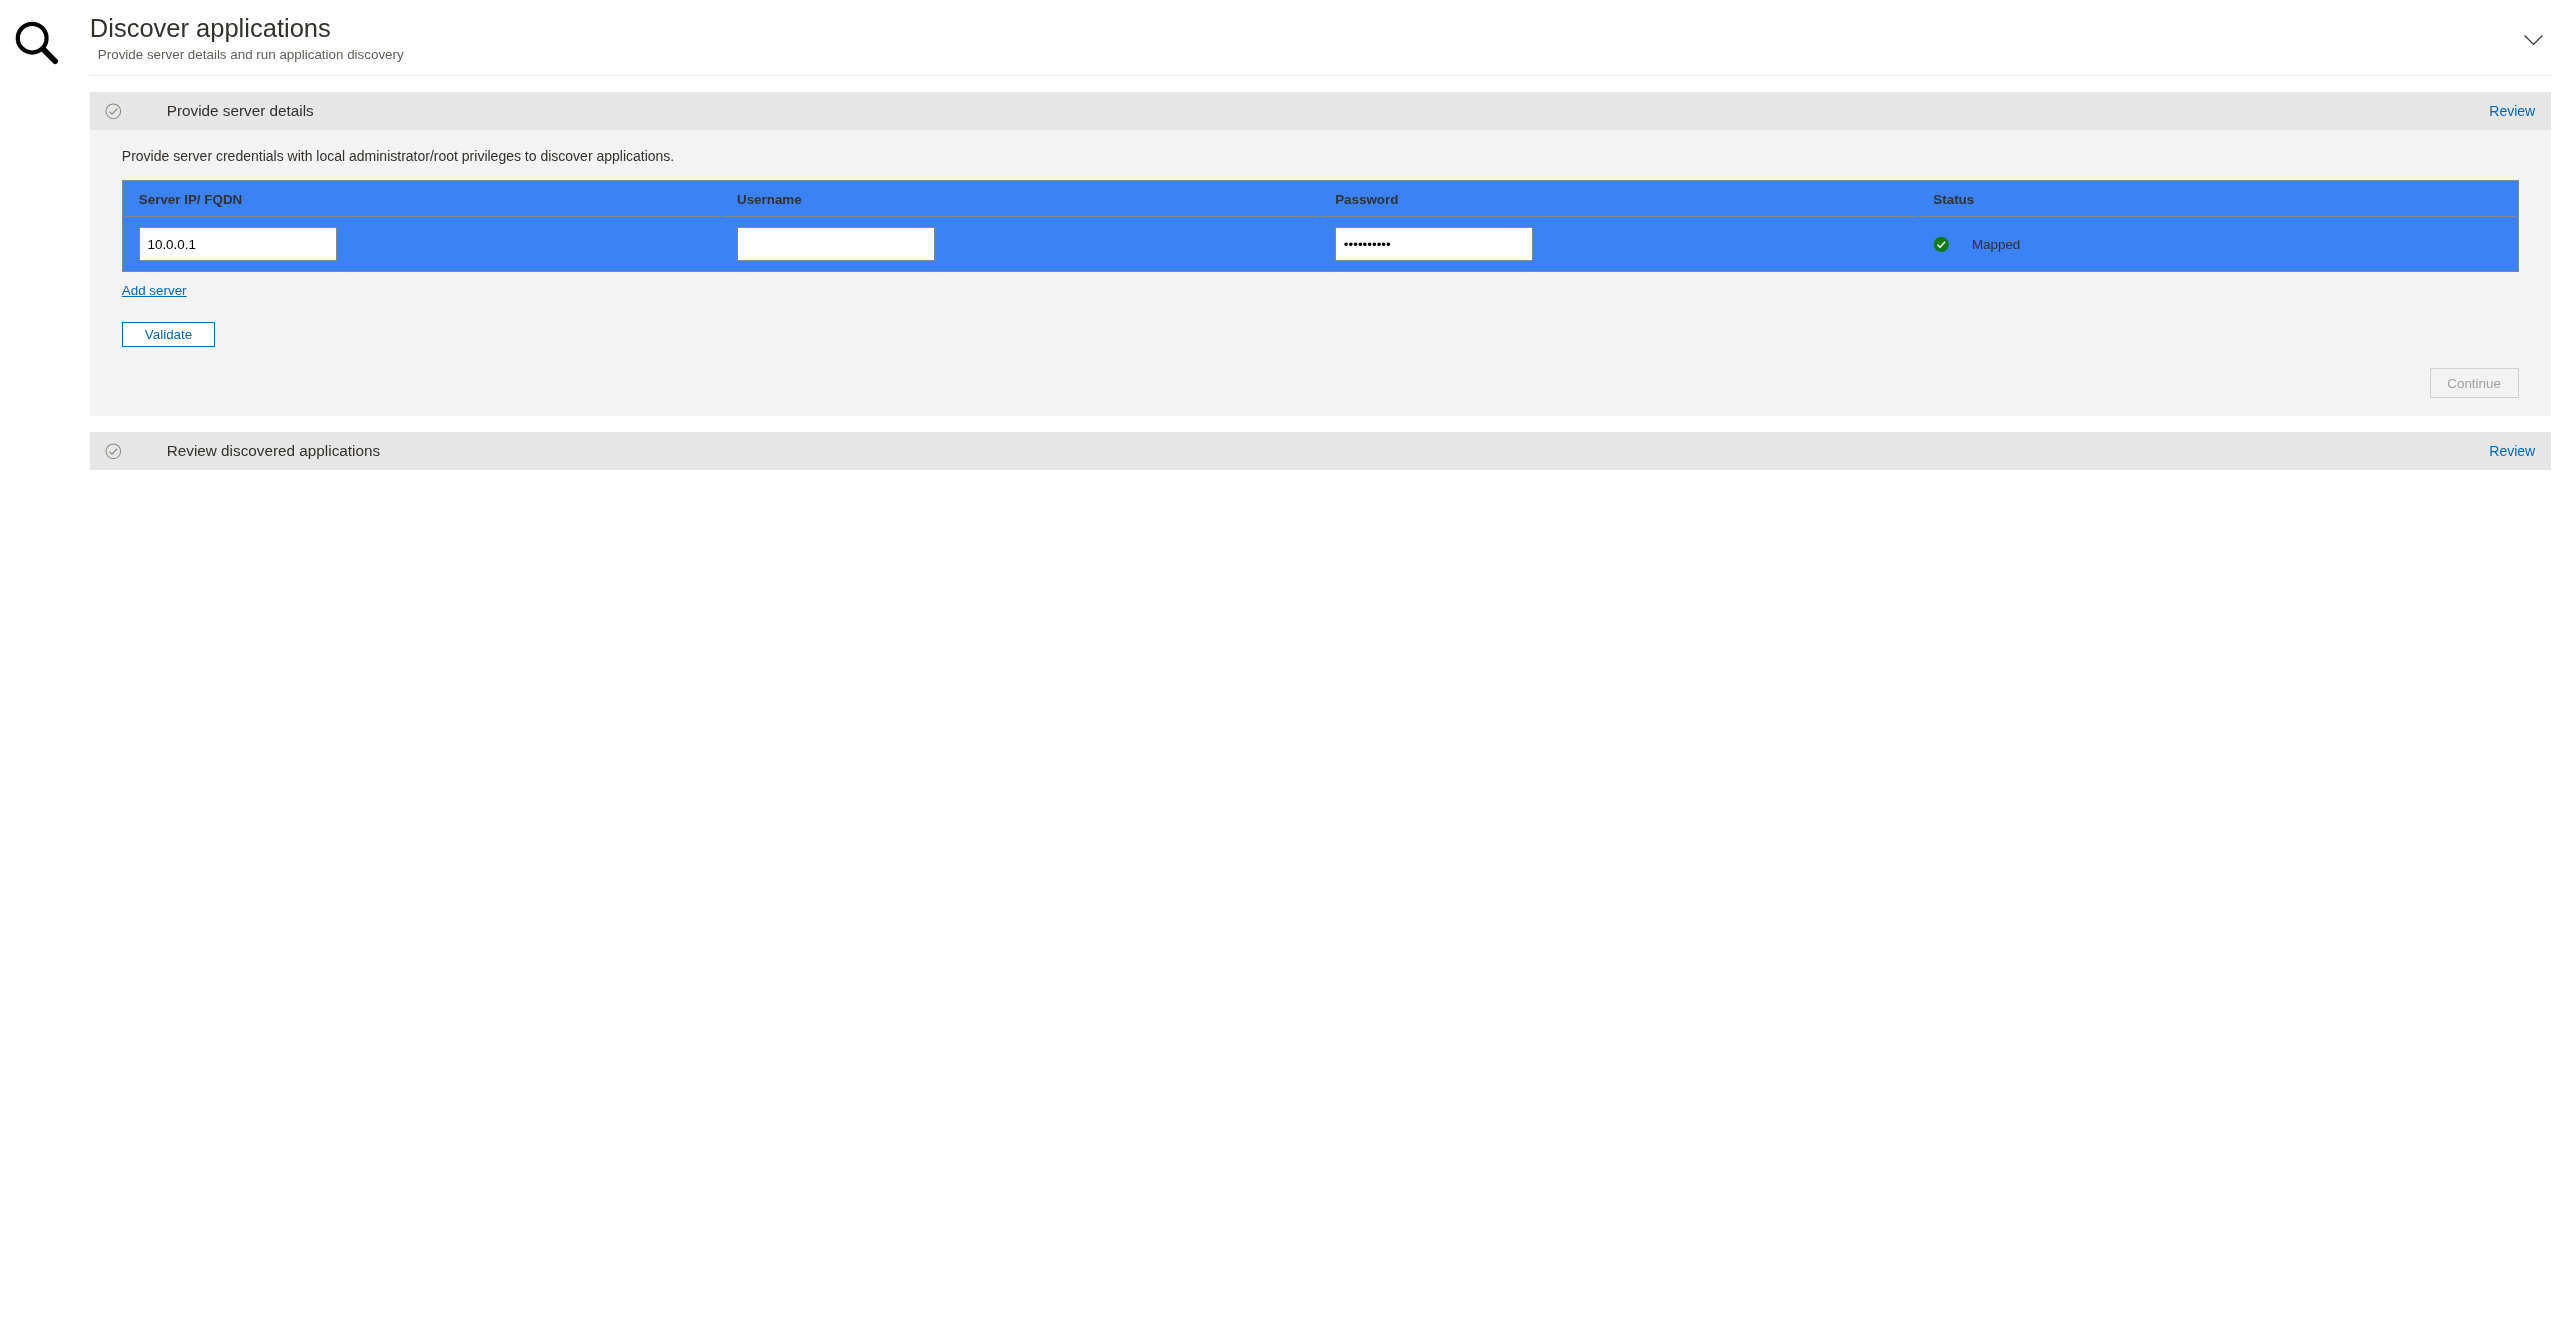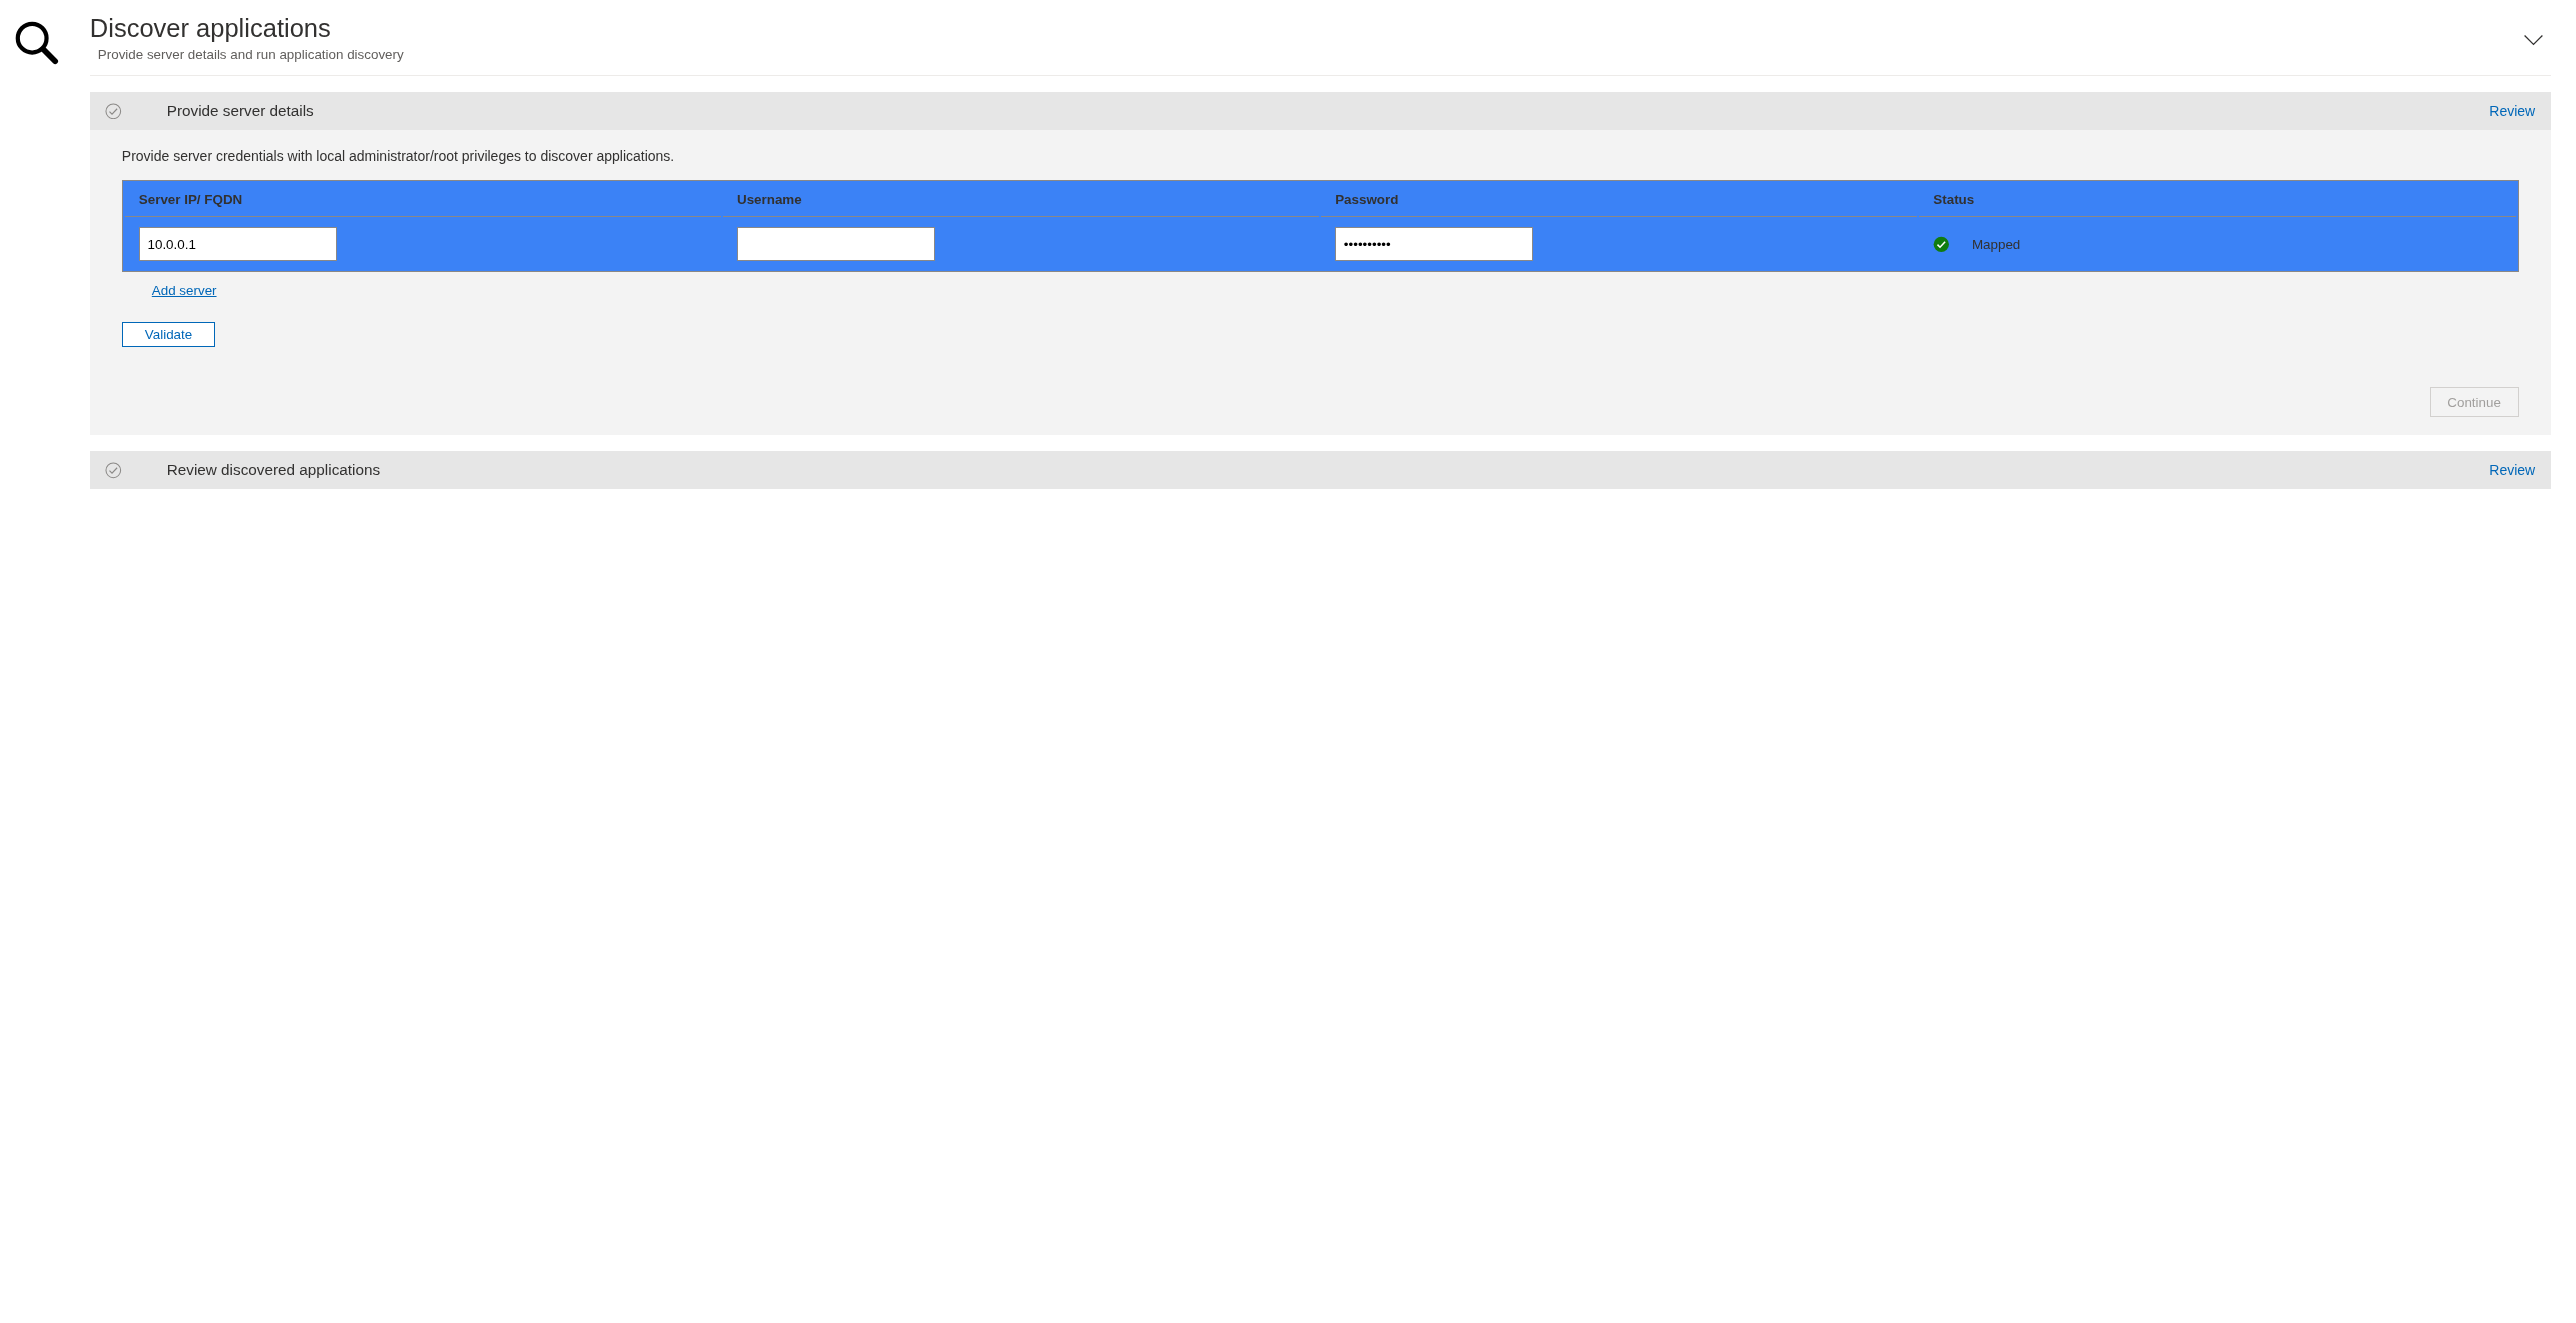--- a/index.html
+++ b/index.html
@@ -114,36 +114,35 @@
     width: 16.6px;
     height: 16.6px;
     flex: 0 0 16.6px;
   }
   .add-server {
     display: inline-block;
     color: #0067b8;
     text-decoration: underline;
     margin-top: 11.5px;
     font-size: 13.4px;
-    margin-left: 30px;
   }
   .validate-btn {
     margin-top: 24px;
     border: 1.3px solid #0067b8;
     background: #ffffff;
     color: #0067b8;
     font-size: 13.4px;
     padding: 4px 22px;
     cursor: pointer;
     font-family: inherit;
   }
   .continue-row {
     display: flex;
     justify-content: flex-end;
-    margin-top: 40px;
+    margin-top: 21px;
   }
   .continue-btn {
     border: 0.6px solid #d2d0ce;
     background: #f3f3f3;
     color: #a19f9d;
     font-size: 13.4px;
     padding: 6.4px 16.6px;
     font-family: inherit;
     cursor: not-allowed;
   }

